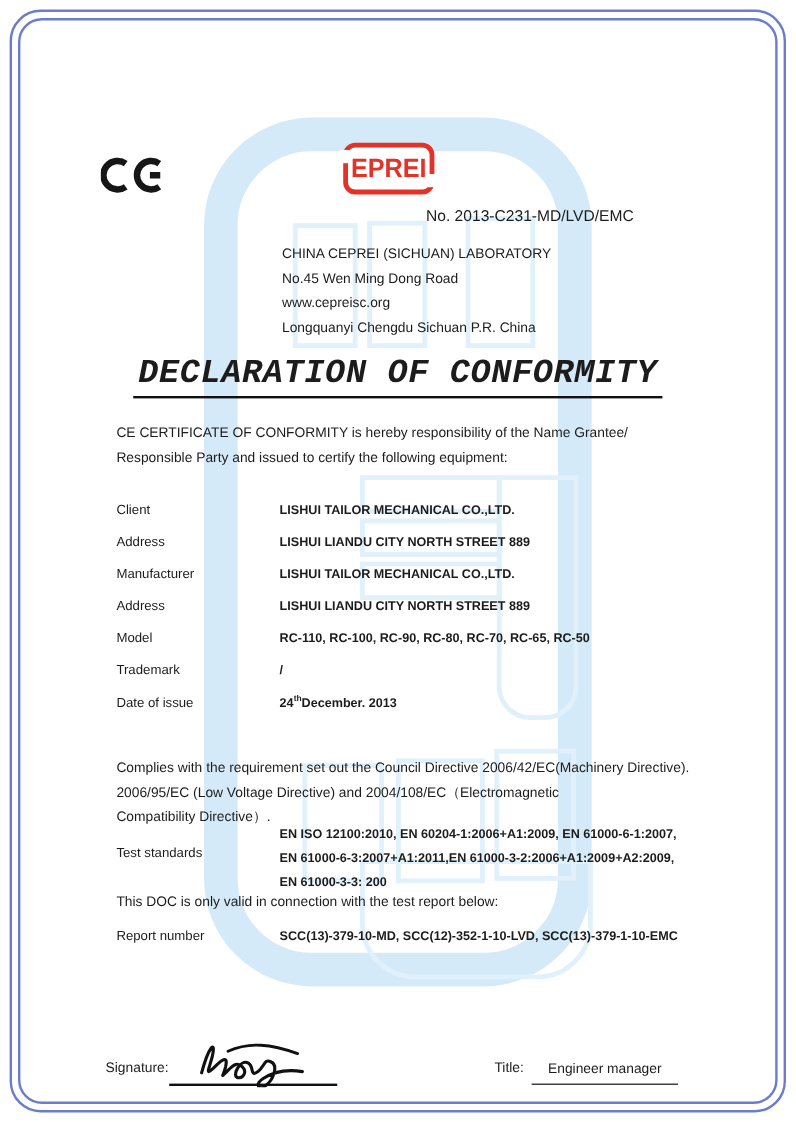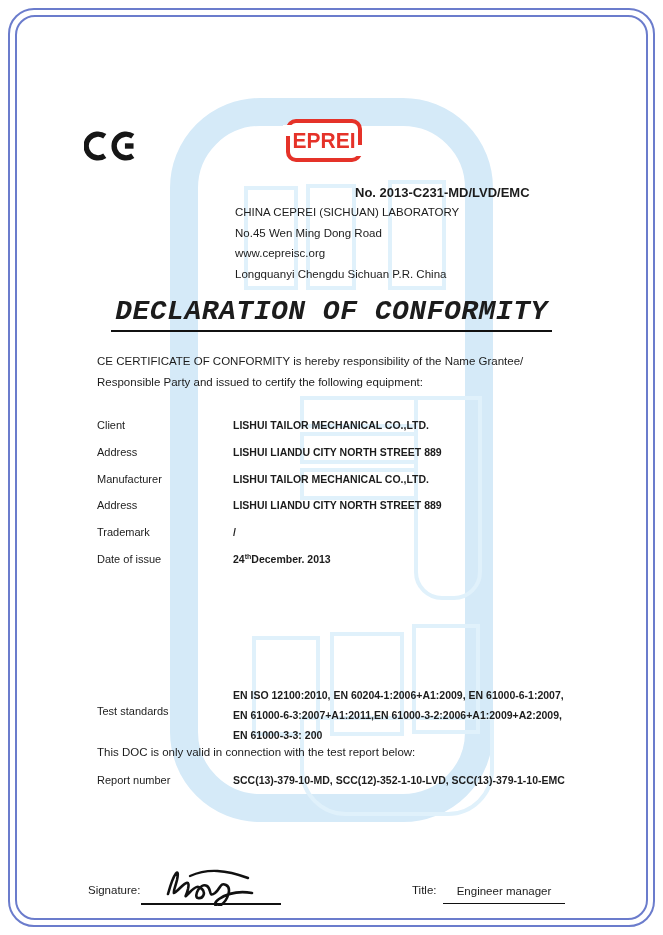--- a/index.html
+++ b/index.html
@@ -40,21 +40,21 @@
 
   .ce-logo{position:absolute;left:84px;top:123px;width:56px;height:46px;}
   .eprei-logo{position:absolute;left:286px;top:119px;width:76px;height:43px;
     border:4.5px solid var(--logo-red);border-radius:10px;box-sizing:border-box;
     display:flex;align-items:center;justify-content:center;background:#fff;}
   .eprei-logo .txt{color:var(--logo-red);font-weight:bold;font-size:21px;letter-spacing:0px;line-height:1;transform:scaleY(1.05);}
   .eprei-notch{position:absolute;background:#ffffff;}
   .notch-tl{left:-7px;top:2px;width:9px;height:11px;}
   .notch-br{right:-7px;bottom:2px;width:9px;height:11px;}
 
-  .cert-no{position:absolute;left:355px;top:172px;font-size:13px;font-weight:bold;white-space:nowrap;margin-top:13px;}
+  .cert-no{position:absolute;left:355px;top:172px;font-size:13px;font-weight:normal;white-space:nowrap;}
 
   .lab-block{position:absolute;left:235px;top:202px;font-size:11.5px;line-height:20.5px;white-space:nowrap;}
 
   .doc-title{position:absolute;left:0;top:296px;width:663px;text-align:center;}
   .doc-title span{
     font-family:Liberation Mono, monospace;font-style:italic;font-weight:bold;
     font-size:28px;letter-spacing:0.5px;display:inline-block;
     border-bottom:2.5px solid #111;padding:0 4px 3px 4px;white-space:nowrap;}
 
   .intro{position:absolute;left:97px;top:351px;font-size:11.5px;line-height:21px;white-space:nowrap;}
@@ -151,29 +151,38 @@
       </div>
       <div class="frow">
         <div class="flabel">Manufacturer</div>
         <div class="fvalue">LISHUI TAILOR MECHANICAL CO.,LTD.</div>
       </div>
       <div class="frow">
         <div class="flabel">Address</div>
         <div class="fvalue">LISHUI LIANDU CITY NORTH STREET 889</div>
       </div>
       <div class="frow">
+        <div class="flabel">Model</div>
+        <div class="fvalue">RC-110, RC-100, RC-90, RC-80, RC-70, RC-65, RC-50</div>
+      </div>
+      <div class="frow">
         <div class="flabel">Trademark</div>
         <div class="fvalue">/</div>
       </div>
       <div class="frow">
         <div class="flabel">Date of issue</div>
         <div class="fvalue"><span>24</span><sup class="ord">th</sup><span>December. 2013</span></div>
       </div>
     </div>
 
+    <div class="compliance">
+      <div>Complies with the requirement set out the Council Directive 2006/42/EC(Machinery Directive).</div>
+      <div>2006/95/EC (Low Voltage Directive) and 2004/108/EC（Electromagnetic</div>
+      <div>Compatibility Directive）.</div>
+    </div>
 
     <div class="standards-label">Test standards</div>
     <div class="standards">
       <div>EN ISO 12100:2010, EN 60204-1:2006+A1:2009, EN 61000-6-1:2007,</div>
       <div>EN 61000-6-3:2007+A1:2011,EN 61000-3-2:2006+A1:2009+A2:2009,</div>
       <div>EN 61000-3-3: 200</div>
     </div>
 
     <div class="validity">This DOC is only valid in connection with the test report below:</div>
 

